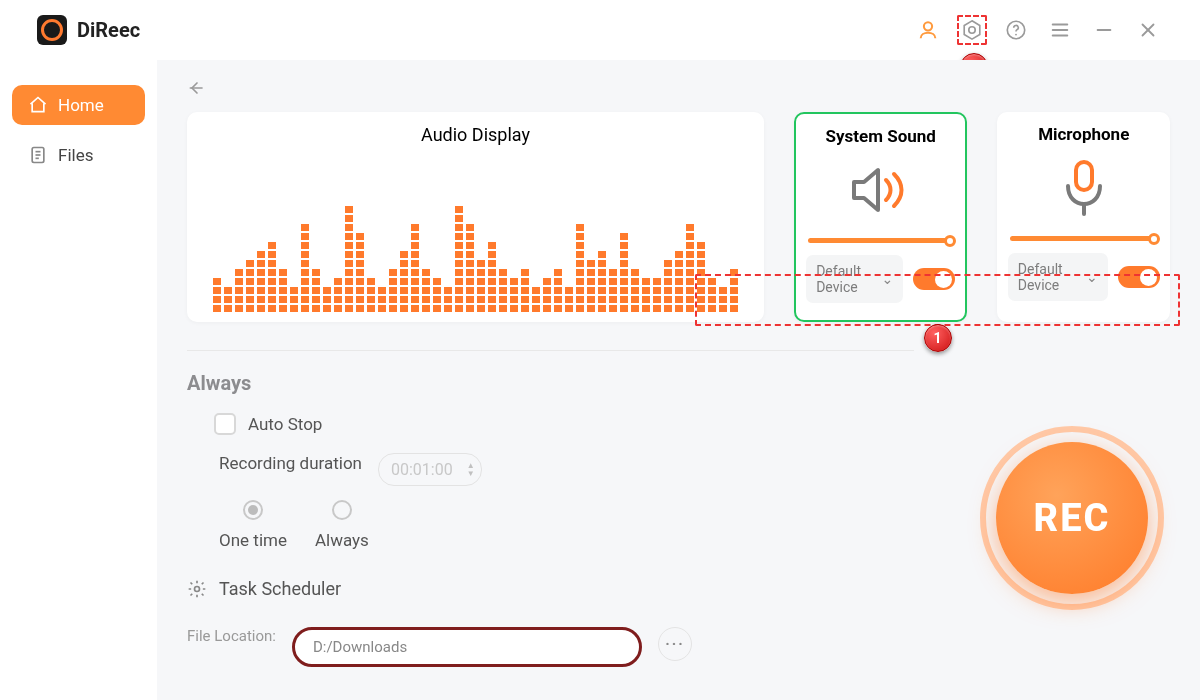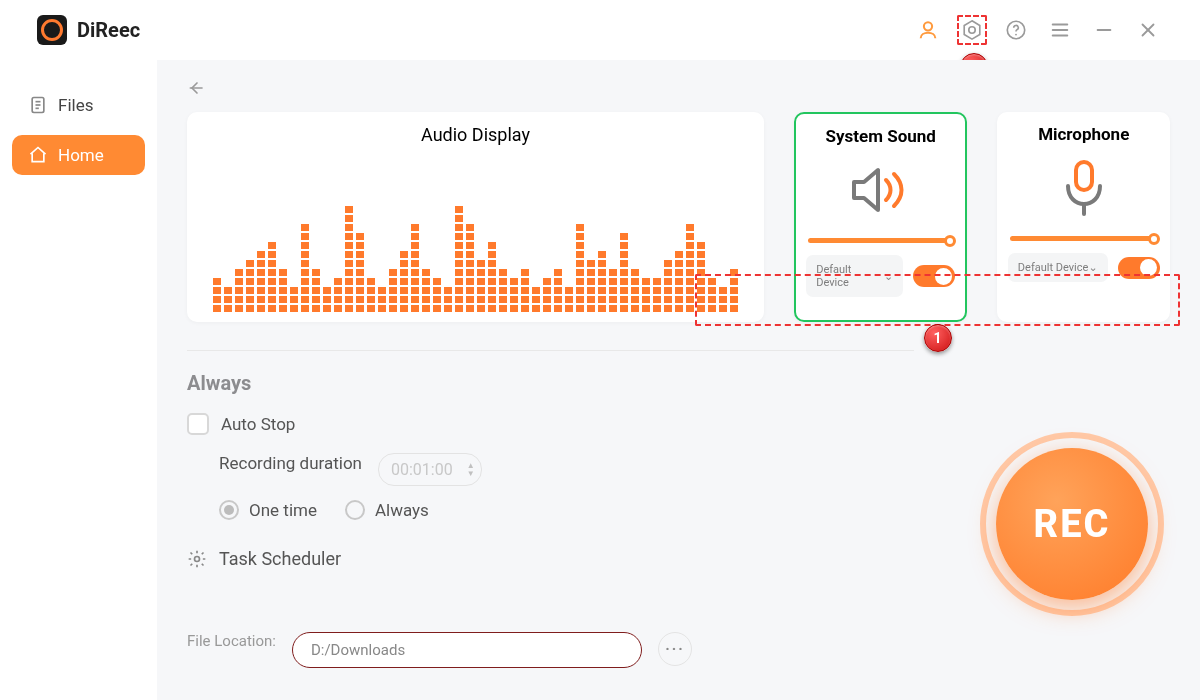--- a/index.html
+++ b/index.html
@@ -39,50 +39,50 @@
   .wcol { width: 8px; display: flex; flex-direction: column; justify-content: flex-end; gap: 2px; }
   .wblock { width: 100%; height: 7px; background: #ff7a2c; }
 
   .sound-card { width: 225px; height: 210px; padding: 12px 0 12px; display:flex; flex-direction:column; align-items:center; }
   .sound-card.selected { border: 2px solid #22c55e; }
   .sound-title { font-size: 17px; font-weight: 700; margin-bottom: 14px; }
   .sound-svg { height: 60px; display:flex; align-items:center; justify-content:center;}
   .volume-track { width: 86%; height: 5px; background: #ff8a33; border-radius: 4px; position: relative; margin: 18px 0 12px;}
   .volume-thumb { position:absolute; right:-2px; top:50%; transform:translateY(-50%); width:12px; height:12px; border-radius:50%; background:#fff; border:3px solid #ff8a33;}
   .device-row { width: 88%; display:flex; align-items:center; gap:10px; position: relative;}
-  .device-select { flex:1; background:#f4f5f6; border-radius:7px; padding:8px 10px; display:flex; align-items:center; justify-content:space-between; color:#7d7d7d; font-size:11px; cursor:pointer;}
+  .device-select { flex:1; background:#f4f5f6; border-radius:7px; padding:8px 10px; display:flex; align-items:center; justify-content:space-between; color:#7d7d7d; font-size:14px; cursor:pointer;}
   .chev { color:#888; }
   .toggle { width:42px; height:22px; background:#ff7a2c; border-radius:20px; position:relative; cursor:pointer;}
   .toggle::after{content:""; position:absolute; width:17px; height:17px; background:#fff; border-radius:50%; right:3px; top:2.5px;}
 
   .red-box-wide { position:absolute; border:2px dashed #e33; height:52px; border-radius:2px; pointer-events: none;}
   .red-box-1 { left: 508px; right: -10px; top: 162px; }
   .callout-1 { left: 50%; top: 48px; transform: translateX(-50%);}
 
   .divider { height:1px; background:#e8e8e8; margin: 28px 0 20px; width: 74%; }
 
   .section-title { font-size:20px; font-weight:700; color:#8c8c8f; margin-bottom:18px;}
-  .checkbox-row { display:flex; align-items:center; gap:12px; margin-bottom:18px; color:#555; font-size:17px;}
+  .checkbox-row { display:flex; align-items:center; gap:12px; margin-bottom:18px; color:#555; font-size:17px;margin-left:27px;}
   .checkbox { width:22px; height:22px; border:2px solid #d8d8d8; border-radius:5px; background:#fff; cursor:pointer;}
   .form-row { display:flex; align-items:flex-start; gap:16px; margin-left:32px; color:#555; font-size:17px; margin-bottom:14px;}
   .time-input { border:1px solid #e3e3e3; border-radius:16px; padding:6px 28px 6px 12px; color:#c8c8c8; font-size:16px; position:relative; display:flex; align-items:center; gap:8px;}
   .stepper{ position:absolute; right:6px; top:50%; transform:translateY(-50%); display:flex; flex-direction:column; gap:1px; color:#c0c0c0; font-size:8px; line-height:1;}
   .radio-row { display:flex; align-items:center; gap:28px; margin-left:32px; color:#555; font-size:17px; margin-bottom: 28px;}
   .radio { width:20px; height:20px; border:2px solid #c8c8c8; border-radius:50%; display:flex; align-items:center; justify-content:center; cursor:pointer;}
   .radio.selected::after{content:""; width:10px; height:10px; background:#bcbcbc; border-radius:50%;}
-  .rlabel { display:flex; align-items:center; gap:10px;}
-
-  .task-row { display:flex; align-items:center; gap:12px; color:#555; font-size:18px; margin-bottom: 63px;}
+  .rlabel { display:flex; align-items:center; gap:10px;flex-direction:column;}
+
+  .task-row { display:flex; align-items:center; gap:12px; color:#555; font-size:18px; margin-bottom: 28px;}
   .task-row svg{width:20px;height:20px;color:#888;}
 
   .loc-row { display:flex; align-items:flex-start; gap:16px; color:#999; font-size:15px;}
-  .loc-input { flex:0 0 350px; border:1px solid #7f1d1d; border-radius:20px; padding:8px 18px; color:#888; background:#fff;}
+  .loc-input { flex:0 0 350px; border:3px solid #7f1d1d; border-radius:20px; padding:8px 18px; color:#888; background:#fff;}
   .loc-more { width:34px; height:34px; border:1px solid #e4e4e4; border-radius:50%; display:flex; align-items:center; justify-content:center; color:#888; cursor:pointer; letter-spacing:2px; font-weight:700;}
 
-  .rec-outer { position:absolute; right:36px; bottom:84px; width:184px; height:184px; border-radius:50%; border:6px solid #ffc9a7; display:flex; align-items:center; justify-content:center;}
+  .rec-outer { position:absolute; right:36px; bottom:90px; width:184px; height:184px; border-radius:50%; border:6px solid #ffc9a7; display:flex; align-items:center; justify-content:center;}
   .rec-button { width:152px; height:152px; border-radius:50%; background: radial-gradient(circle at 40% 35%, #ffa35a, #ff7a27); color:#fff; font-size:38px; font-weight:800; letter-spacing:2px; display:flex; align-items:center; justify-content:center; box-shadow: 0 8px 24px rgba(255,122,39,.5); cursor:pointer;}
 </style>
 </head>
 <body>
 
 <div class="header">
   <div class="logo-area">
     <div class="logo-icon"></div>
     <div class="app-name">DiReec</div>
   </div>
@@ -123,35 +123,35 @@
       <svg viewBox="0 0 24 24" stroke="#9a9a9a" stroke-width="2" stroke-linecap="round">
           <line x1="6" y1="6" x2="18" y2="18"></line>
           <line x1="18" y1="6" x2="6" y2="18"></line>
         </svg>
     </div>
   </div>
 </div>
 
 <div class="main">
   <div class="sidebar">
+    <div class="nav-item active">
+      <svg viewBox="0 0 24 24" fill="none" stroke="currentColor" stroke-width="2">
+          <path d="M3 11 12 3l9 8"></path>
+          <path d="M5 10v10h14V10"></path>
+        </svg>
+      <span>Home</span>
+    </div>
     <div class="nav-item">
       <svg viewBox="0 0 24 24" fill="none" stroke="#888" stroke-width="2">
           <rect x="5" y="3" width="14" height="18" rx="2"></rect>
           <line x1="9" y1="8" x2="15" y2="8"></line>
           <line x1="9" y1="12" x2="15" y2="12"></line>
           <line x1="9" y1="16" x2="13" y2="16"></line>
         </svg>
       <span>Files</span>
-    </div>
-    <div class="nav-item active">
-      <svg viewBox="0 0 24 24" fill="none" stroke="currentColor" stroke-width="2">
-          <path d="M3 11 12 3l9 8"></path>
-          <path d="M5 10v10h14V10"></path>
-        </svg>
-      <span>Home</span>
     </div>
   </div>
 
   <div class="content">
     <div class="back-arrow">
       <svg viewBox="0 0 24 24" fill="none" stroke="#9a9a9a" stroke-width="2" stroke-linecap="round">
           <polyline points="15 18 9 12 15 6" transform="translate(-3 0)"></polyline>
           <line x1="4" y1="12" x2="18" y2="12"></line>
         </svg>
     </div>

